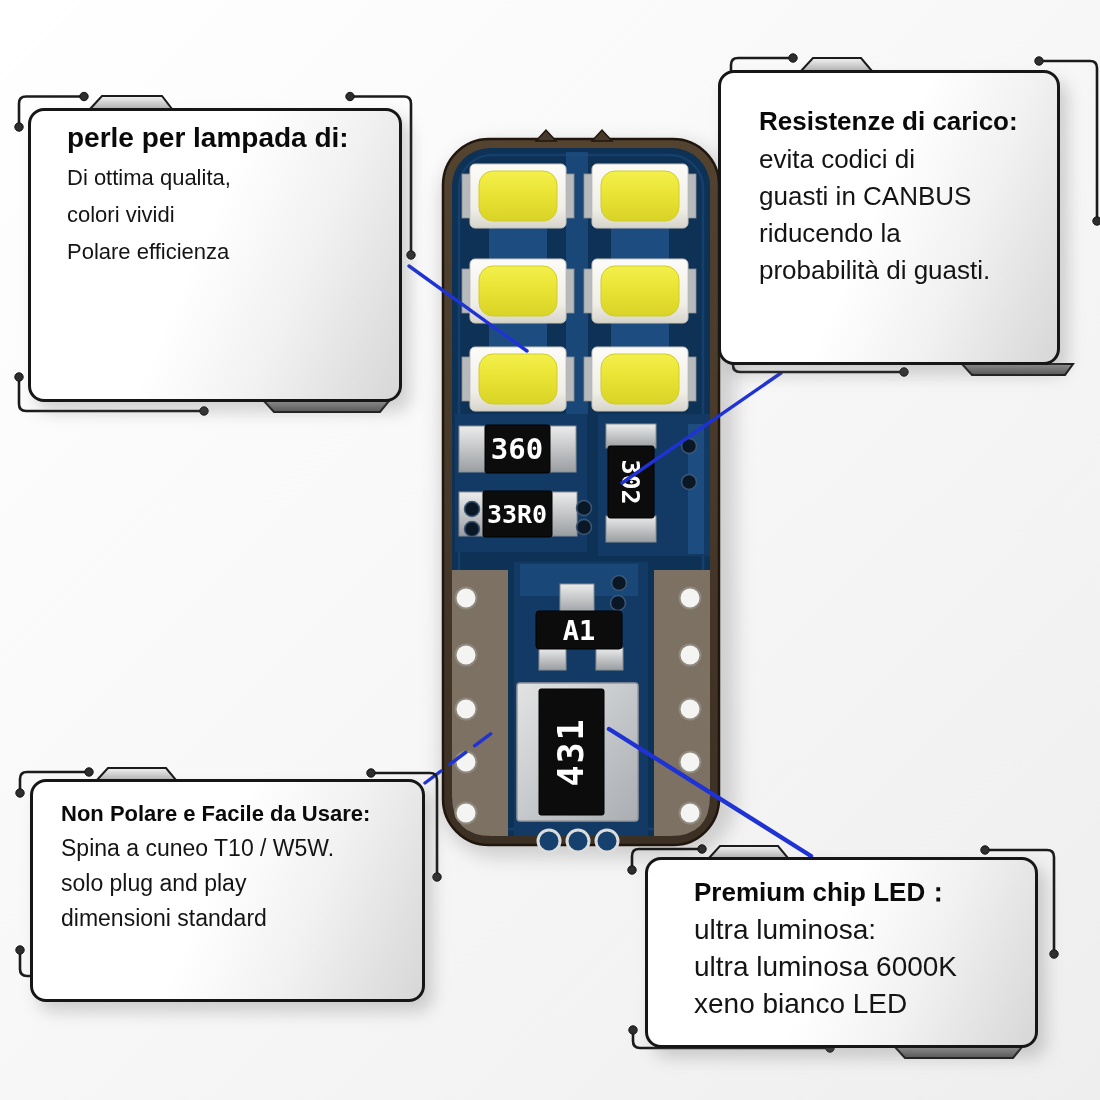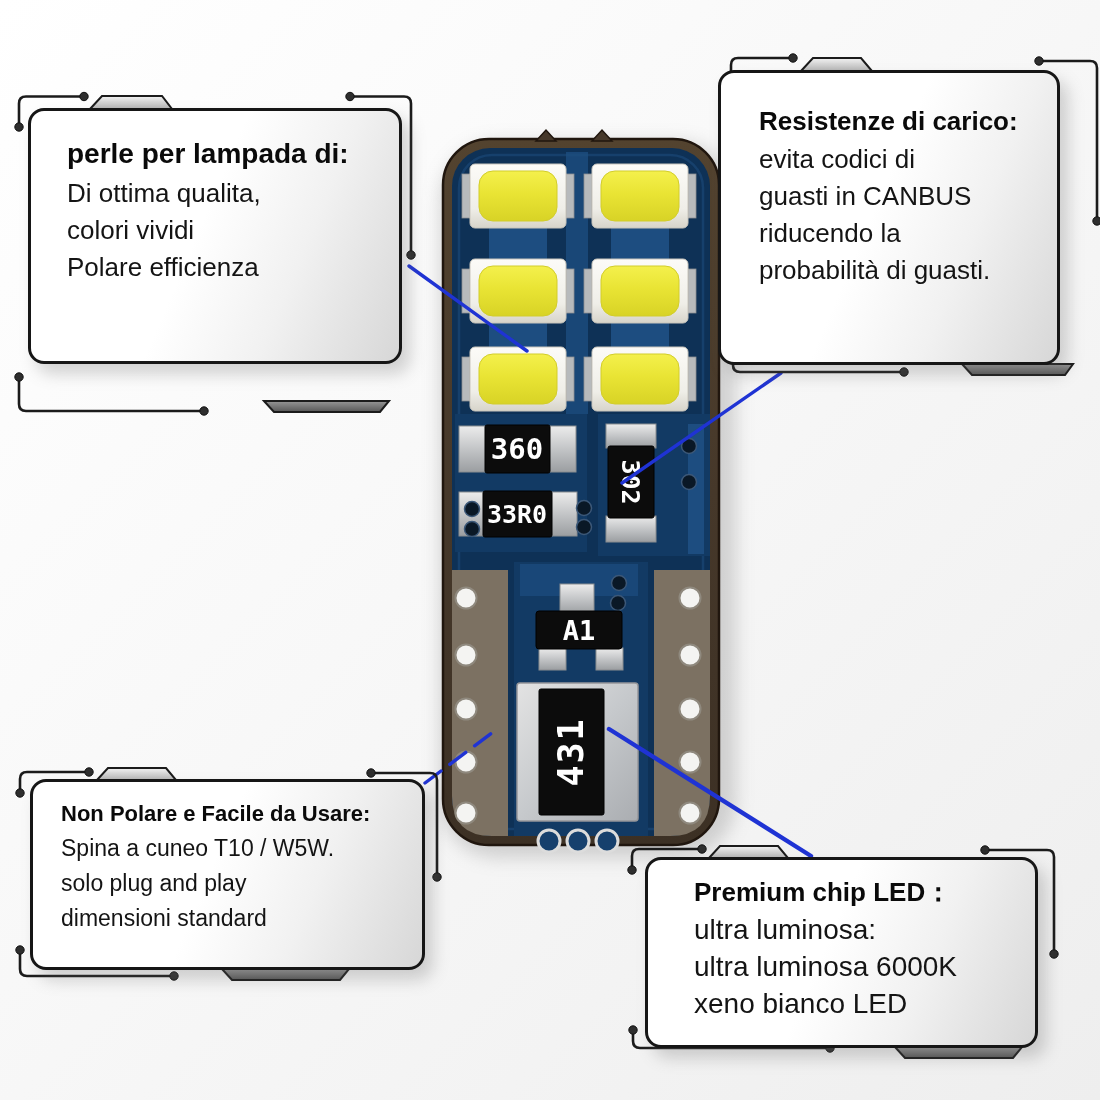--- a/index.html
+++ b/index.html
@@ -7,27 +7,27 @@
   #scene{position:relative;width:1100px;height:1100px;
          background:linear-gradient(135deg,#ffffff 0%,#f8f8f8 45%,#eeeeee 100%)}
   #art{position:absolute;left:0;top:0;width:1100px;height:1100px}
 
   
   .callout{position:absolute;box-sizing:border-box;border:3.5px solid #161616;border-radius:16px;
            background:linear-gradient(113deg,#ffffff 46%,#f1f1f1 70%,#d7d7d7 100%);
            box-shadow:8px 10px 16px rgba(100,100,100,.28)}
   .callout .title{font-weight:bold;color:#0a0a0a}
   .callout .ln{color:#141414}
-  #c1{left:28px;top:108px;width:374px;height:256px;padding:22px 12px 0 36px}
+  #c1{left:28px;top:108px;width:374px;height:294px;padding:6px 12px 0 36px}
   #c1 .title{font-size:28px;line-height:42px}
-  #c1 .ln{font-size:26px;line-height:37px}
+  #c1 .ln{font-size:22px;line-height:37px}
   #c2{left:718px;top:70px;width:342px;height:295px;padding:28px 8px 0 38px}
   #c2 .title{font-size:26px;line-height:40px}
   #c2 .ln{font-size:26px;line-height:37px}
-  #c3{left:30px;top:779px;width:395px;height:191px;padding:15px 8px 0 28px}
+  #c3{left:30px;top:779px;width:395px;height:223px;padding:15px 8px 0 28px}
   #c3 .title{font-size:22px;line-height:34px}
   #c3 .ln{font-size:23px;line-height:35px}
   #c4{left:645px;top:857px;width:393px;height:191px;padding:13px 8px 8px 46px}
   #c4 .title{font-size:26px;line-height:38px}
   #c4 .ln{font-family:Liberation Sans, sans-serif;font-size:28px;line-height:37px}
 
   
   .wire{fill:none;stroke:#1b1b1b;stroke-width:2.6;stroke-linecap:round}
   .dot{fill:#2e2e2e;stroke:#111;stroke-width:1}
   .tabL{fill:url(#tabL);stroke:#1b1b1b;stroke-width:2}

